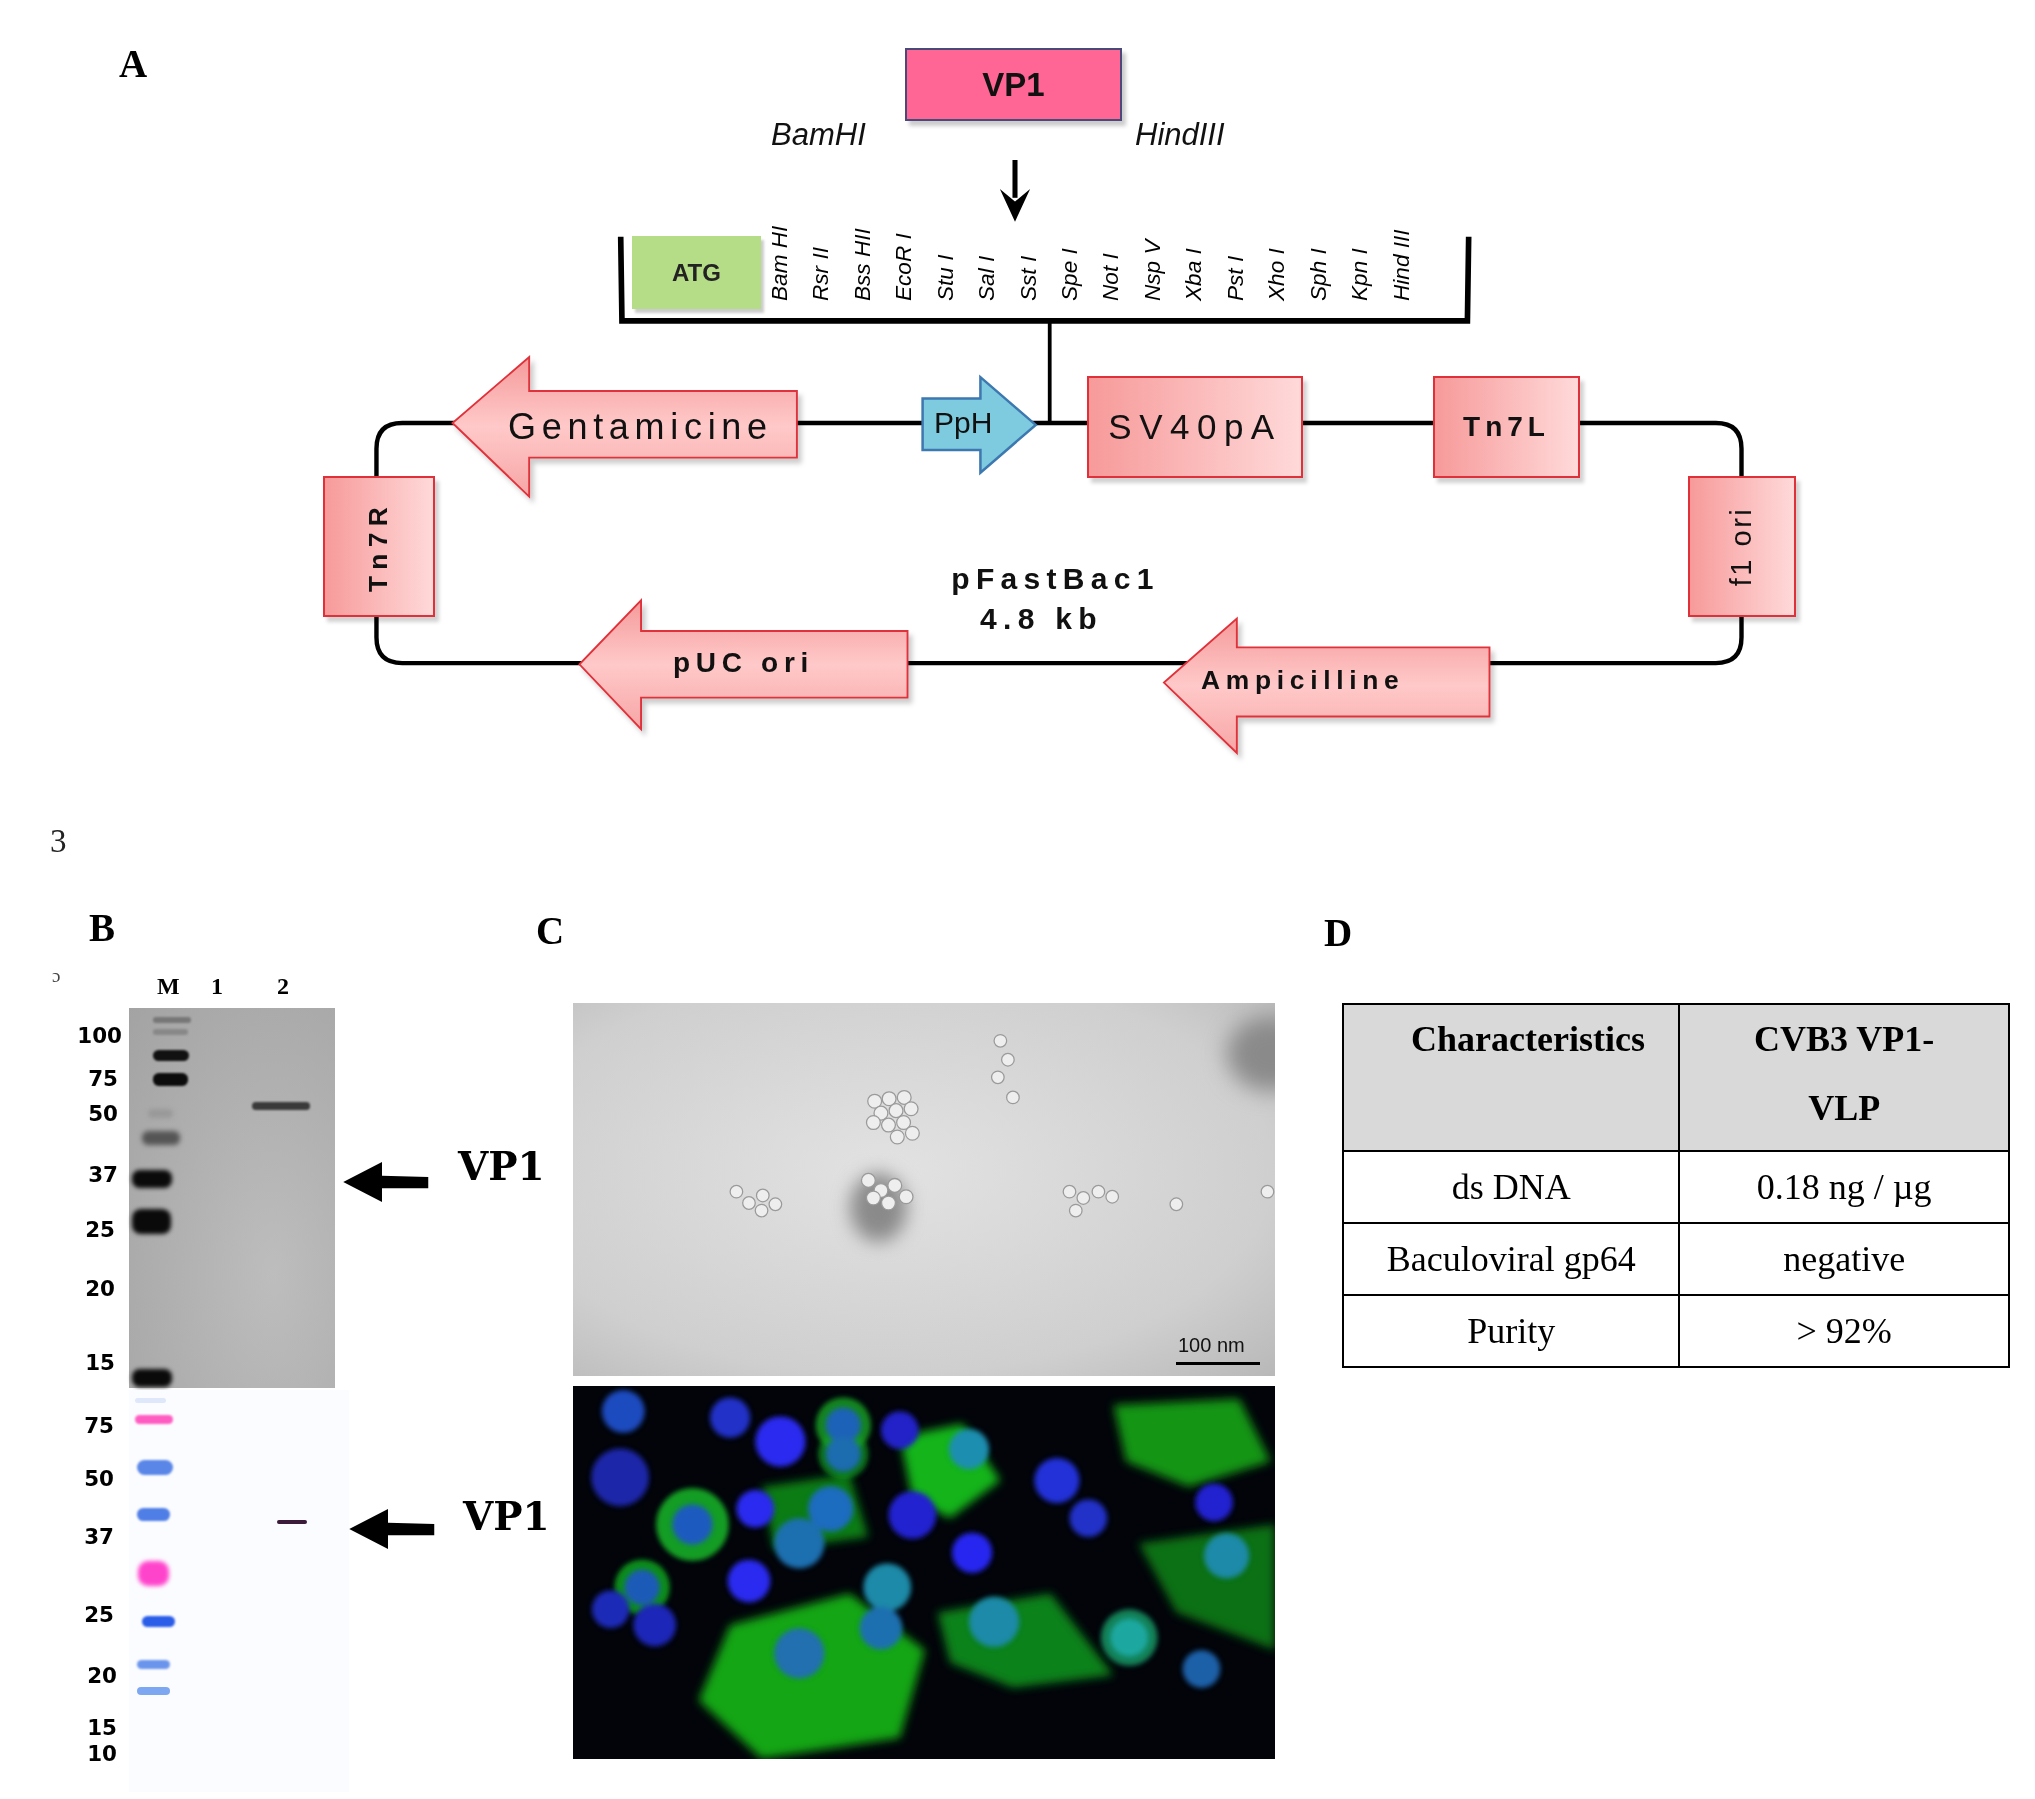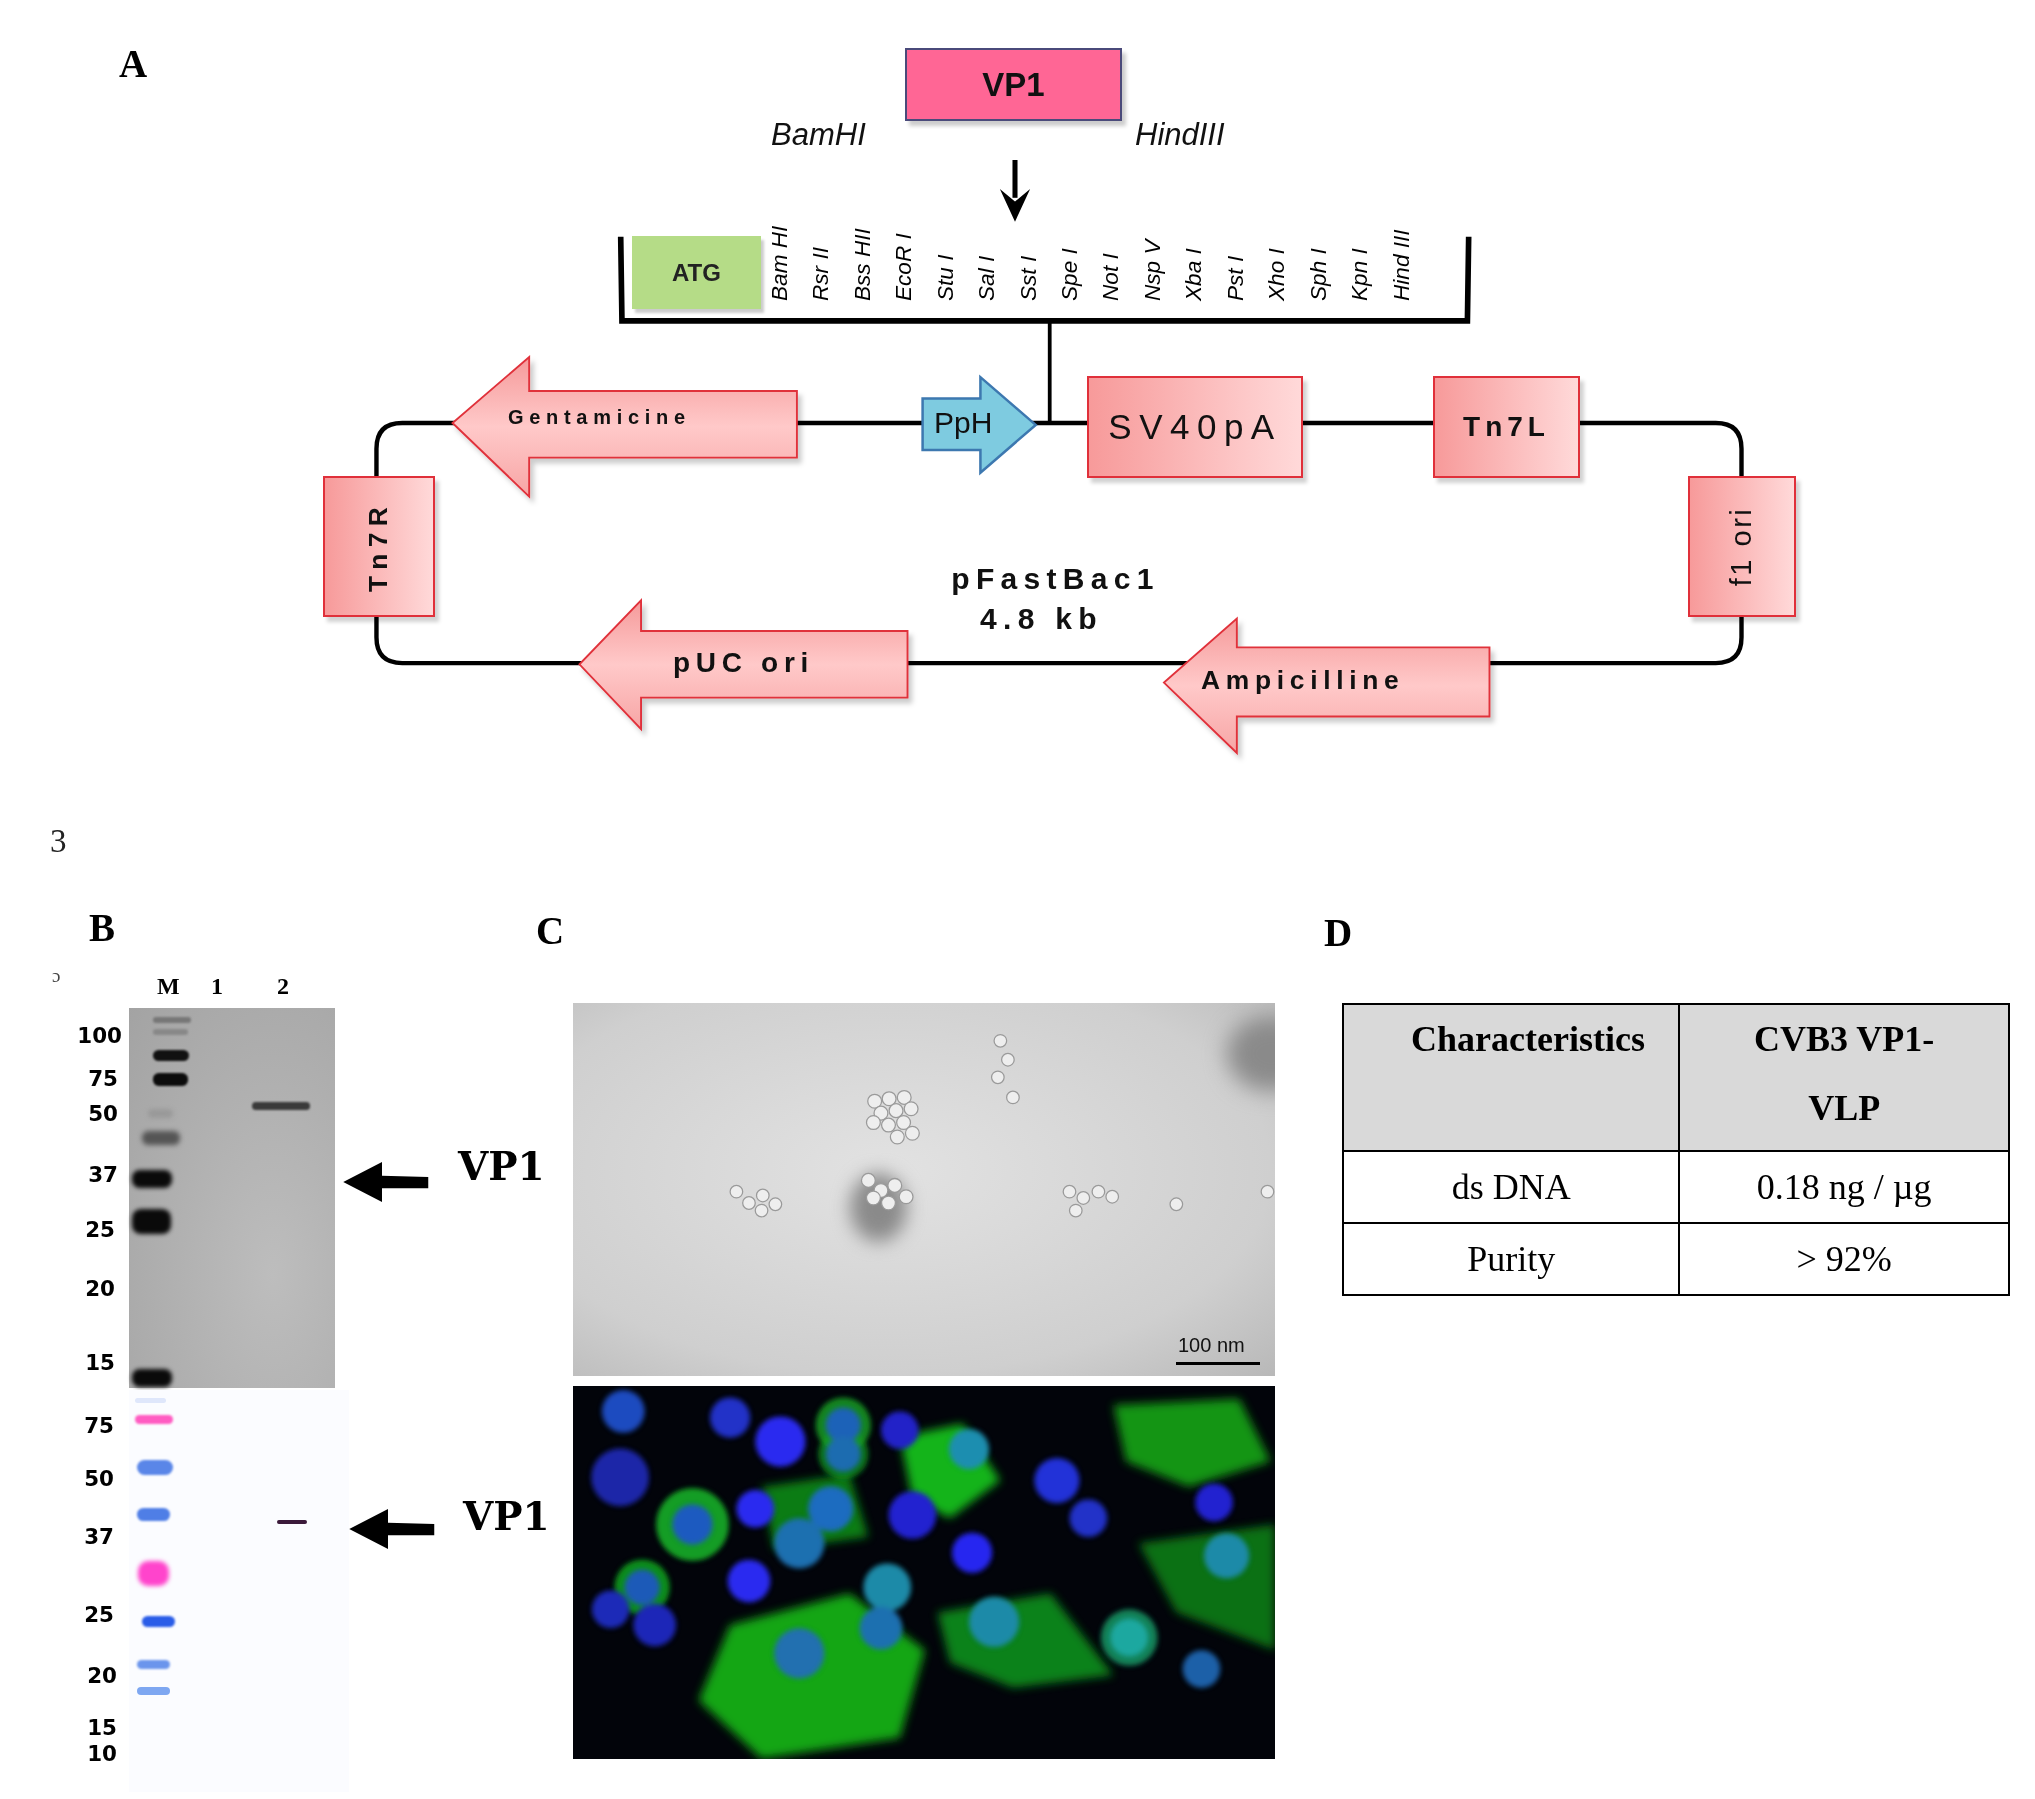--- a/index.html
+++ b/index.html
@@ -104,21 +104,21 @@
   <path d="M640 673 L2730 673 Q2771 673 2771 714 L2771 1014 Q2771 1055 2730 1055 L640 1055 Q599 1055 599 1014 L599 714 Q599 673 640 673 Z" fill="none" stroke="#000" stroke-width="7"></path>
 
   <polygon points="1268,622 842,622 842,568 720,673 842,790 842,728 1268,728" fill="url(#rg)" stroke="#e0303a" stroke-width="3" filter="url(#sh)"></polygon>
 
   <polygon points="1468,634 1560,634 1560,600 1648,676 1560,752 1560,716 1468,716" fill="#7ecbe0" stroke="#3d78b0" stroke-width="4"></polygon>
 
   <polygon points="1444,1004 1020,1004 1020,955 922,1057 1020,1160 1020,1110 1444,1110" fill="url(#rg)" stroke="#e0303a" stroke-width="3" filter="url(#sh)"></polygon>
 
   <polygon points="2370,1030 1968,1030 1968,984 1852,1086 1968,1198 1968,1140 2370,1140" fill="url(#rg)" stroke="#e0303a" stroke-width="3" filter="url(#sh)"></polygon>
 </svg>
-<div class="abs narrow" style="left:508px;top:406px;font-size:20px;font-weight:bold;letter-spacing:5.7px;color:#111;text-align:center;">Gentamicine</div>
+<div class="abs narrow" style="left:508px;top:406px;font-size:36px;font-weight:normal;letter-spacing:5.7px;color:#111;text-align:center;">Gentamicine</div>
 <div class="abs narrow" style="left:934px;top:406px;font-size:30px;color:#111;">PpH</div>
 <div class="abs narrow" style="left:673px;top:647px;font-size:28px;font-weight:bold;letter-spacing:5.7px;color:#111;white-space:pre;">pUC ori</div>
 <div class="abs narrow" style="left:1201px;top:665px;font-size:26.4px;font-weight:bold;letter-spacing:5.7px;color:#111;">Ampicilline</div>
 
 <div class="box redbox" style="left:1087px;top:376px;width:216px;height:102px;">
   <span style="font-size:35px;letter-spacing:7.5px;">SV40pA</span>
 </div>
 <div class="box redbox" style="left:1433px;top:376px;width:147px;height:102px;">
   <span style="font-size:28px;font-weight:bold;letter-spacing:5px;text-align:center;">Tn7L</span>
 </div>
@@ -301,18 +301,22 @@
     <th>
       <div>CVB3 VP1-</div>
       <div>VLP</div>
     </th>
   </tr>
   <tr>
     <td>ds DNA</td>
     <td>0.18 ng / µg</td>
   </tr>
   <tr>
+    <td>Baculoviral gp64</td>
+    <td>negative</td>
+  </tr>
+  <tr>
     <td>Purity</td>
     <td>&gt; 92%</td>
   </tr>
 </tbody>
   </table>
 
 
 </body></html>

